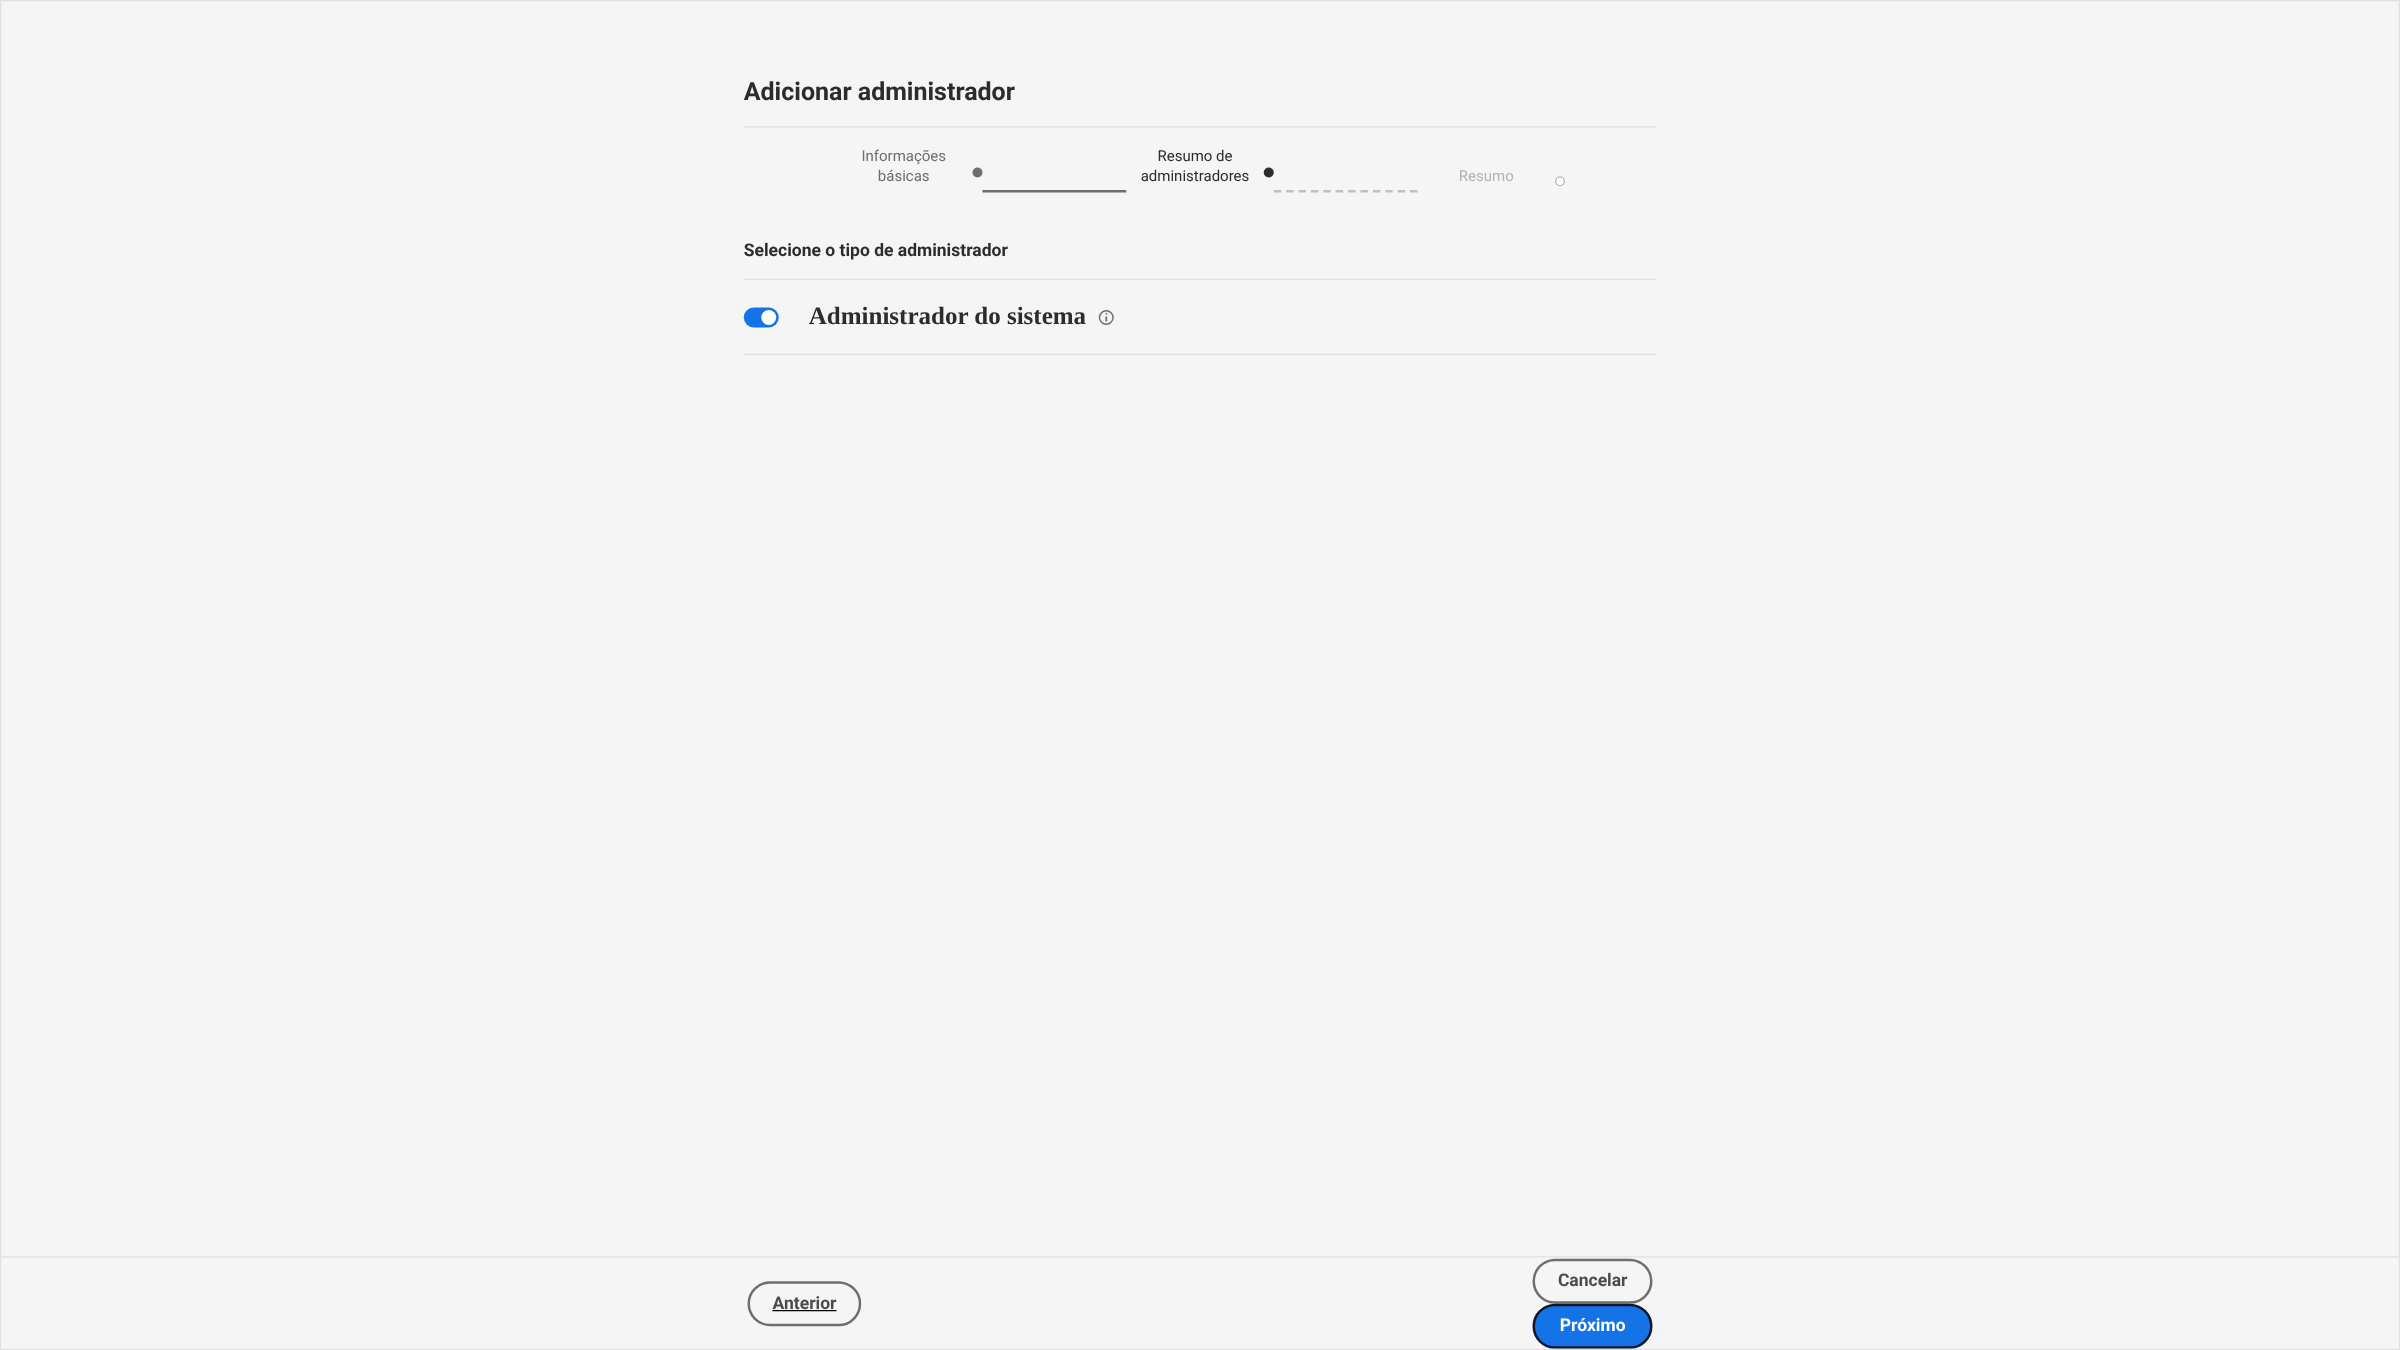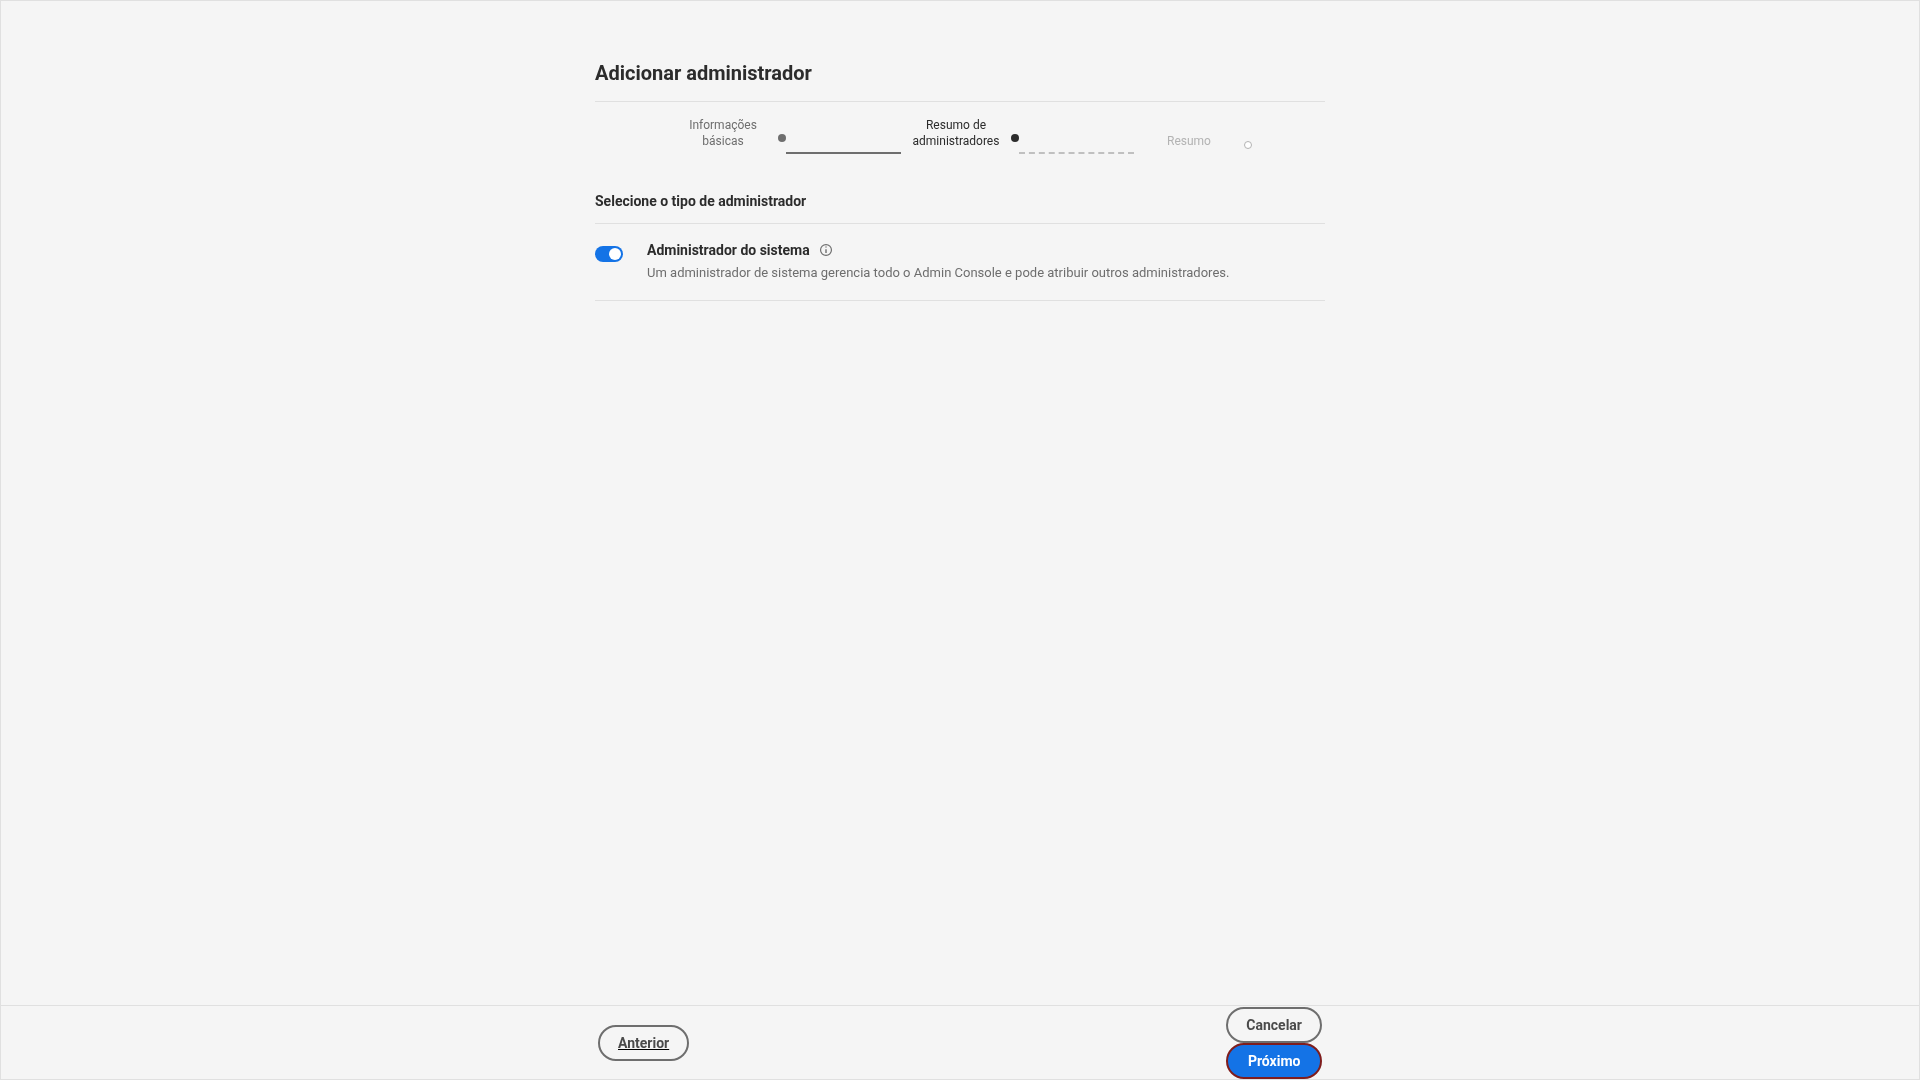--- a/index.html
+++ b/index.html
@@ -120,23 +120,24 @@
     }
     .admin-content {
       margin-left: 24px;
     }
     .admin-header {
       display: flex;
       align-items: center;
       gap: 8px;
     }
     .admin-title {
-      font-size: 14px;
-      font-weight: 700;
-      color: #2c2c2c;
+      font-size: 20px;
+      font-weight: 700;
+      color: #2c2c2c;
+      font-family: Liberation Serif, serif;
     }
     .info-icon {
       width: 16px;
       height: 16px;
       display: flex;
       align-items: center;
       justify-content: center;
       cursor: pointer;
     }
     .info-icon svg {
@@ -180,21 +181,21 @@
       font-family: inherit;
     }
     .btn-secondary {
       background: transparent;
       border: 2px solid #6e6e6e;
       color: #4b4b4b;
     }
     .btn-primary {
       background: #1473e6;
       color: #fff;
-      border: 2px solid #7f1d1d;
+      border: 2px solid #0f172a;
     }
   </style>
 </head>
 <body>
 
 <div class="content-area">
   <h1 class="page-title">Adicionar administrador</h1>
 
   <div class="stepper">
     <div class="step">
@@ -224,21 +225,20 @@
       <div class="admin-header">
         <span class="admin-title">Administrador do sistema</span>
         <span class="info-icon">
           <svg viewBox="0 0 18 18" fill="none" stroke="#6e6e6e" stroke-width="1.5">
             <circle cx="9" cy="9" r="7"></circle>
             <line x1="9" y1="8" x2="9" y2="13" stroke-width="1.8"></line>
             <circle cx="9" cy="5.2" r="0.9" fill="#6e6e6e" stroke="none"></circle>
           </svg>
         </span>
       </div>
-      <p class="admin-desc">Um administrador de sistema gerencia todo o Admin Console e pode atribuir outros administradores.</p>
     </div>
   </div>
 </div>
 
 <div class="footer">
   <div class="footer-left">
     <button class="btn btn-secondary">Anterior</button>
   </div>
   <div class="footer-right">
     <button class="btn btn-secondary">Cancelar</button>

